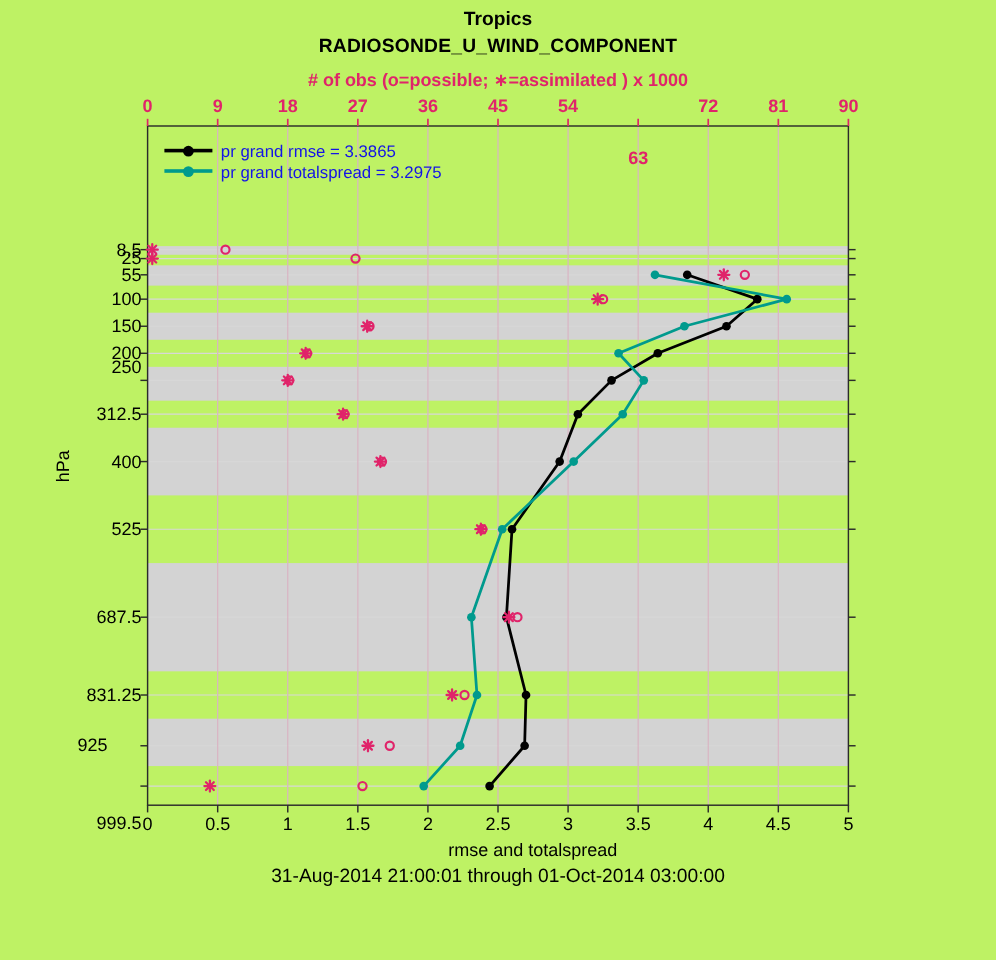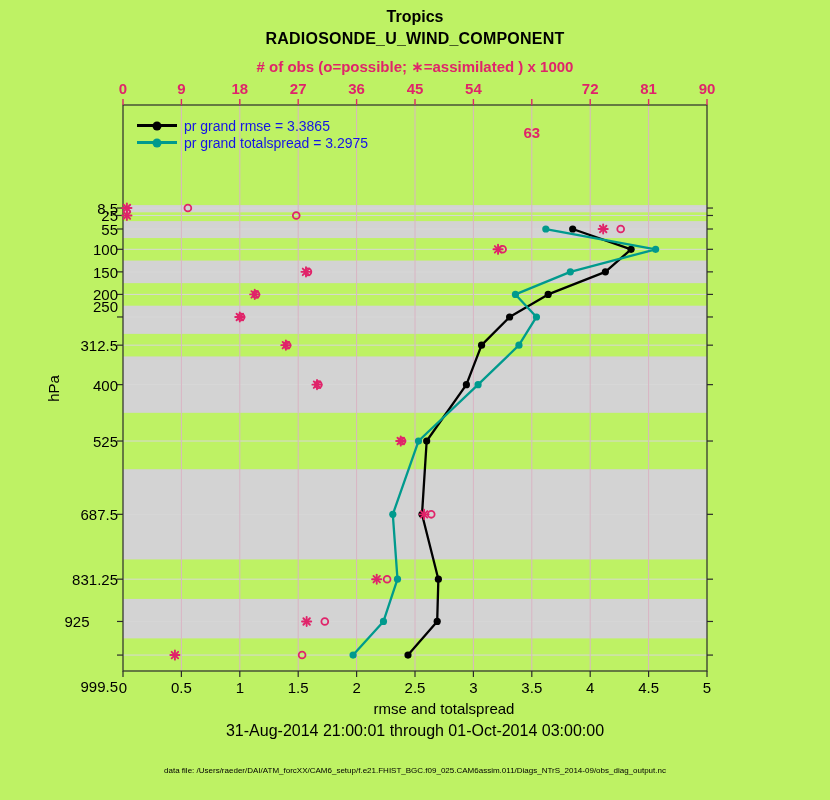--- a/index.html
+++ b/index.html
@@ -262,14 +262,13 @@
       <span class="abs ytick" style="top: 337.169px;">312.5</span>
       <span class="abs ytick" style="top: 376.64px;">400</span>
       <span class="abs ytick" style="top: 433.027px;">525</span>
       <span class="abs ytick" style="top: 506.331px;">687.5</span>
       <span class="abs ytick" style="top: 571.177px;">831.25</span>
       <span class="abs ytick" style="top: 613.467px; text-align: center;">925</span>
       <span class="abs ytick" style="top: 678px;">999.5</span>
     </div>
   <div id="xlabel" class="abs ctr">rmse and totalspread</div>
   <div id="dates" class="abs ctr">31-Aug-2014 21:00:01 through 01-Oct-2014 03:00:00</div>
-  <div id="datafile" class="abs ctr">data file: /Users/raeder/DAI/ATM_forcXX/CAM6_setup/f.e21.FHIST_BGC.f09_025.CAM6assim.011/Diags_NTrS_2014-09/obs_diag_output.nc</div>
 </div>
 
 </body></html>

